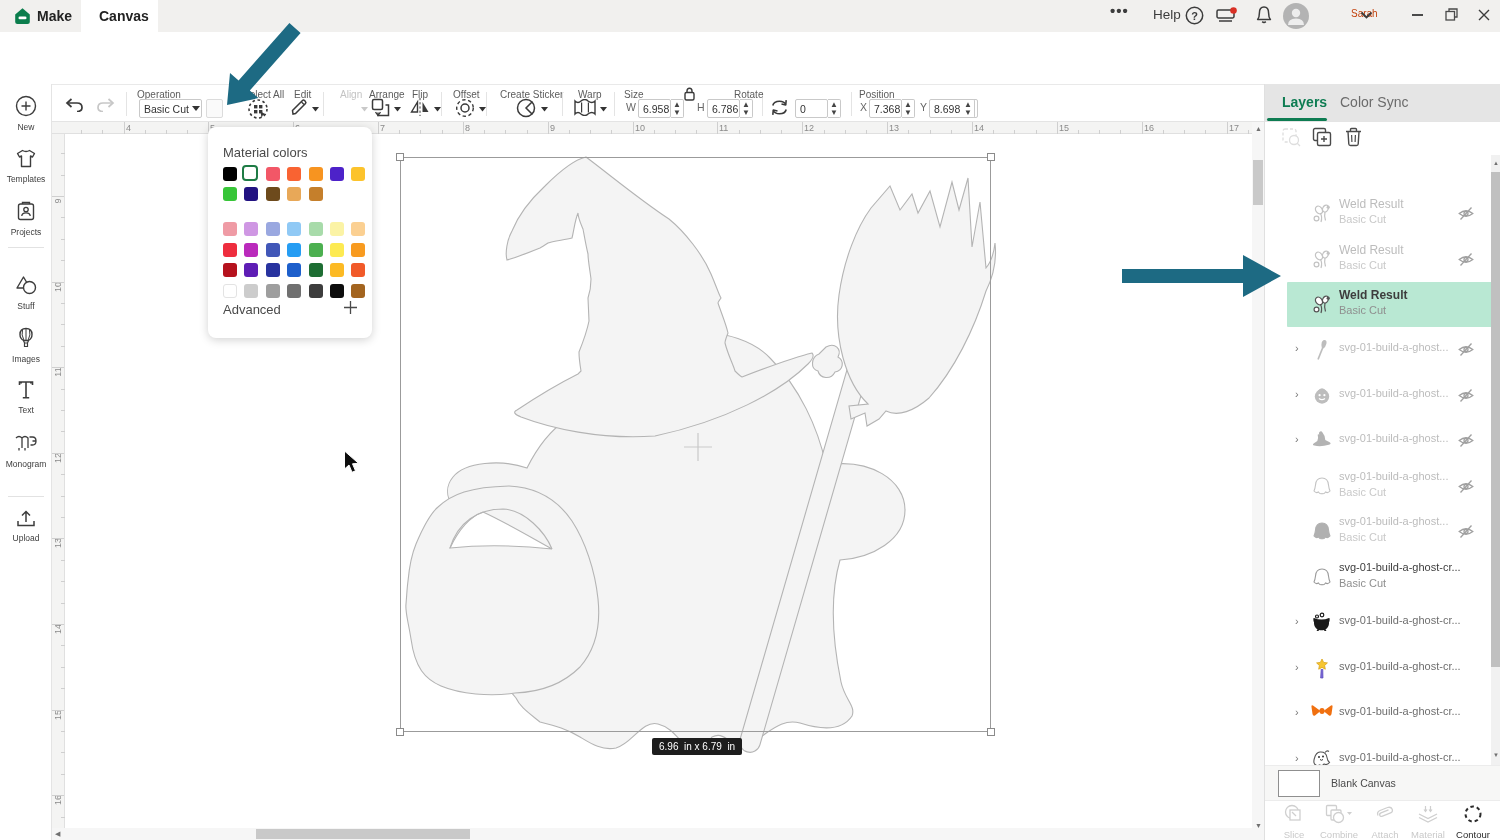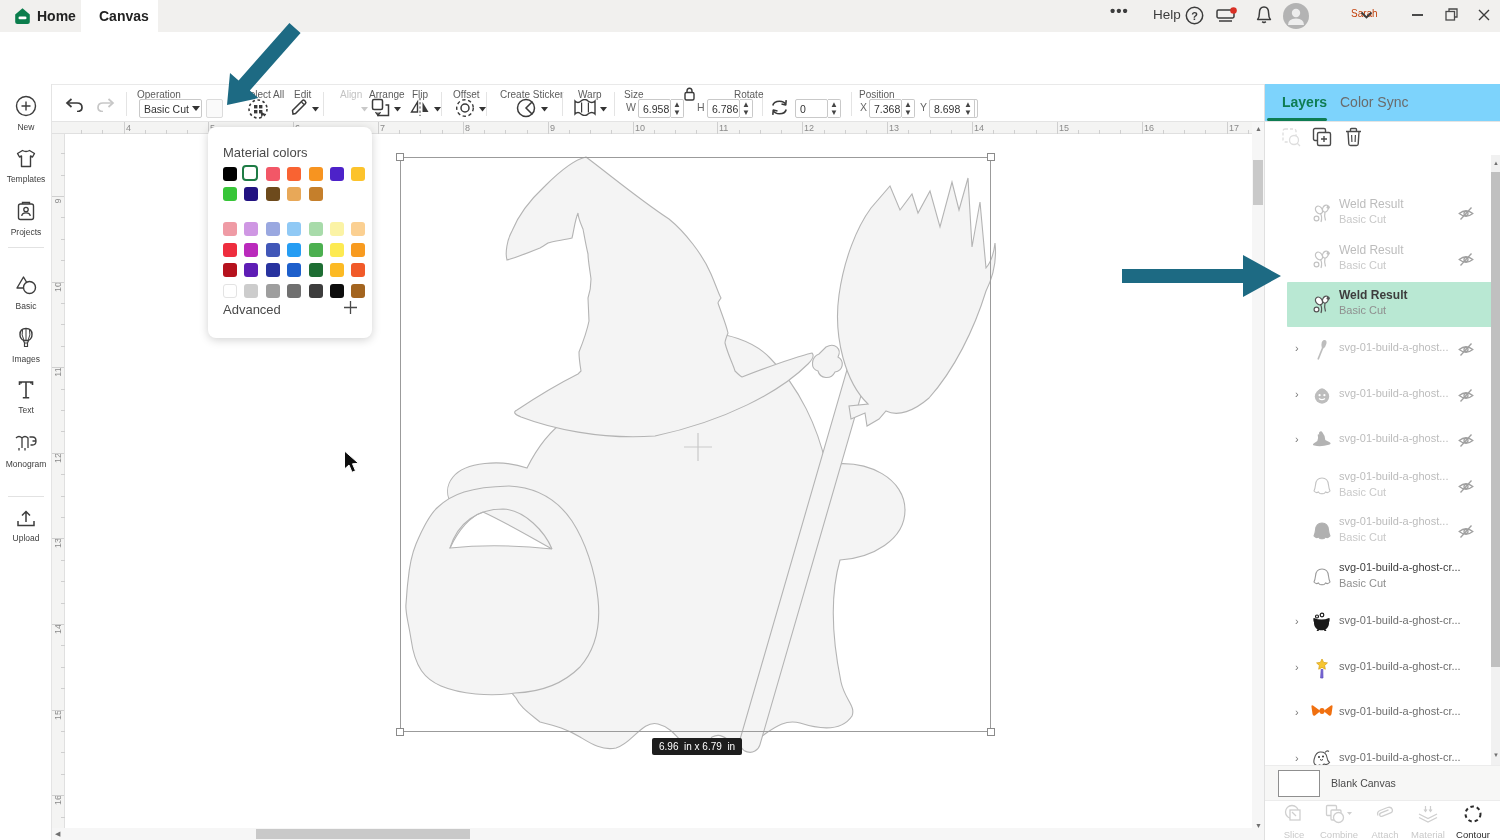--- a/index.html
+++ b/index.html
@@ -44,21 +44,21 @@
 .handle { position:absolute; width:8px; height:8px; background:#fff; border:1px solid #8b8b8b; }
 #sizelabel { position:absolute; background:#1d1d1d; color:#fff; font-size:10px; border-radius:2px; padding:3px 7px 3px 7px; white-space:nowrap; }
 
 
 .sb { position:absolute; background:#f6f6f6; }
 .sb-thumb { position:absolute; background:#c9c9c9; border-radius:0px; }
 .sb-arrow { position:absolute; font-size:7px; color:#707070; }
 
 
 #rpanel { position:absolute; left:1264px; top:84px; width:236px; height:756px; background:#fff; border-left:1px solid #e0e0e0; }
-#rtabs { position:absolute; left:0; top:0; width:236px; height:38px; background:#7dd3fc; border-bottom:1px solid #e4e4e4; }
+#rtabs { position:absolute; left:0; top:0; width:236px; height:38px; background:#e5e5e5; border-bottom:1px solid #e4e4e4; }
 #rtools { position:absolute; left:0; top:39px; width:236px; height:32px; background:#fff; }
 #rlist { position:absolute; left:0; top:71px; width:226px; height:610px; background:#fff; overflow:hidden; }
 .lrow { position:absolute; left:16px; width:223px;margin-top:32px; }
 .chev { position:absolute; left:14px; font-size:11px; color:#777; }
 #blankrow { position:absolute; left:0; top:681px; width:236px; height:35px; background:#f7f7f6; border-top:1px solid #ececec; }
 #rbottom { position:absolute; left:0; top:716px; width:236px; height:40px; background:#fff; border-top:1px solid #ececec; }
 .bt-it { position:absolute; top:3px; width:44px; text-align:center; }
 .bt-it .lbl { font-size:9.5px; color:#c9c9c9; margin-top:1px; }
 .bt-it.on .lbl { color:#2b2b2b; }
 
@@ -73,21 +73,21 @@
 </head>
 <body>
 <div id="app">
 
 <div id="topbar">
   <div id="tab-canvas"></div>
   <svg class="abs" style="left:13px;top:7px" width="19" height="18" viewBox="0 0 19 18">
     <path d="M2.2 7.5 L9.5 1.2 L16.8 7.5 L16.8 15 Q16.8 17 14.6 17 L4.4 17 Q2.2 17 2.2 15 Z" fill="#0b7d4c"></path>
     <rect x="5.5" y="9.6" width="8" height="2.6" rx="1.3" fill="#fff"></rect>
   </svg>
-  <span class="abs tb-txt" style="left:37px;top:8px">Home</span>
+  <span class="abs tb-txt" style="left:37px;top:8px">Make</span>
   <span class="abs tb-txt" style="left:99px;top:8px">Canvas</span>
   <span class="abs" style="left:1110px;top:2px;font-size:15px;color:#3c3c3c;letter-spacing:1px;font-weight:bold">•••</span>
   <span class="abs" style="left:1153px;top:7px;font-size:13.5px;color:#3c3c3c">Help</span>
   <svg class="abs" style="left:1185px;top:6px" width="19" height="19" viewBox="0 0 19 19">
     <circle cx="9.5" cy="9.5" r="8.2" fill="none" stroke="#3c3c3c" stroke-width="1.5"></circle>
     <text x="9.5" y="13.5" font-size="11" font-weight="bold" fill="#3c3c3c" text-anchor="middle" font-family="Liberation Sans">?</text>
   </svg>
   <svg class="abs" style="left:1216px;top:7px" width="22" height="18" viewBox="0 0 22 18">
     <rect x="1" y="3" width="17" height="8" rx="1.4" fill="none" stroke="#3c3c3c" stroke-width="1.5"></rect>
     <path d="M3 14 L16 14" stroke="#3c3c3c" stroke-width="1.5"></path>
@@ -272,21 +272,21 @@
           <path d="M5.8 15 Q5.8 11.8 10 11.8 Q14.2 11.8 14.2 15" fill="none" stroke="#3d3d3d" stroke-width="1.3"></path>
         </svg>
     <div class="lbl">Projects</div>
   </div>
   <div class="side-div" style="top:163px"></div>
   <div class="side-it" style="top:191px">
     <svg width="23" height="21" viewBox="0 0 23 21">
           <path d="M8.5 2 L15 13 L2 13 Z" fill="none" stroke="#3d3d3d" stroke-width="1.4" stroke-linejoin="round"></path>
           <circle cx="14.5" cy="12.5" r="6" fill="#fff" stroke="#3d3d3d" stroke-width="1.4"></circle>
         </svg>
-    <div class="lbl">Basic</div>
+    <div class="lbl">Stuff</div>
   </div>
   <div class="side-it" style="top:243px">
     <svg width="18" height="22" viewBox="0 0 18 22">
           <path d="M9 1.5 Q15 1.5 15 7.5 Q15 11.5 11.5 13.5 L6.5 13.5 Q3 11.5 3 7.5 Q3 1.5 9 1.5 Z" fill="none" stroke="#3d3d3d" stroke-width="1.4"></path>
           <path d="M6.5 13.5 L7.5 16 L10.5 16 L11.5 13.5 M7.5 16 L7.5 19.5 L10.5 19.5 L10.5 16" fill="none" stroke="#3d3d3d" stroke-width="1.2"></path>
           <path d="M9 1.5 L9 13.5 M5.5 3 Q4 7.5 7 13.5 M12.5 3 Q14 7.5 11 13.5" fill="none" stroke="#3d3d3d" stroke-width="1"></path>
         </svg>
     <div class="lbl">Images</div>
   </div>
   <div class="side-it" style="top:296px">

